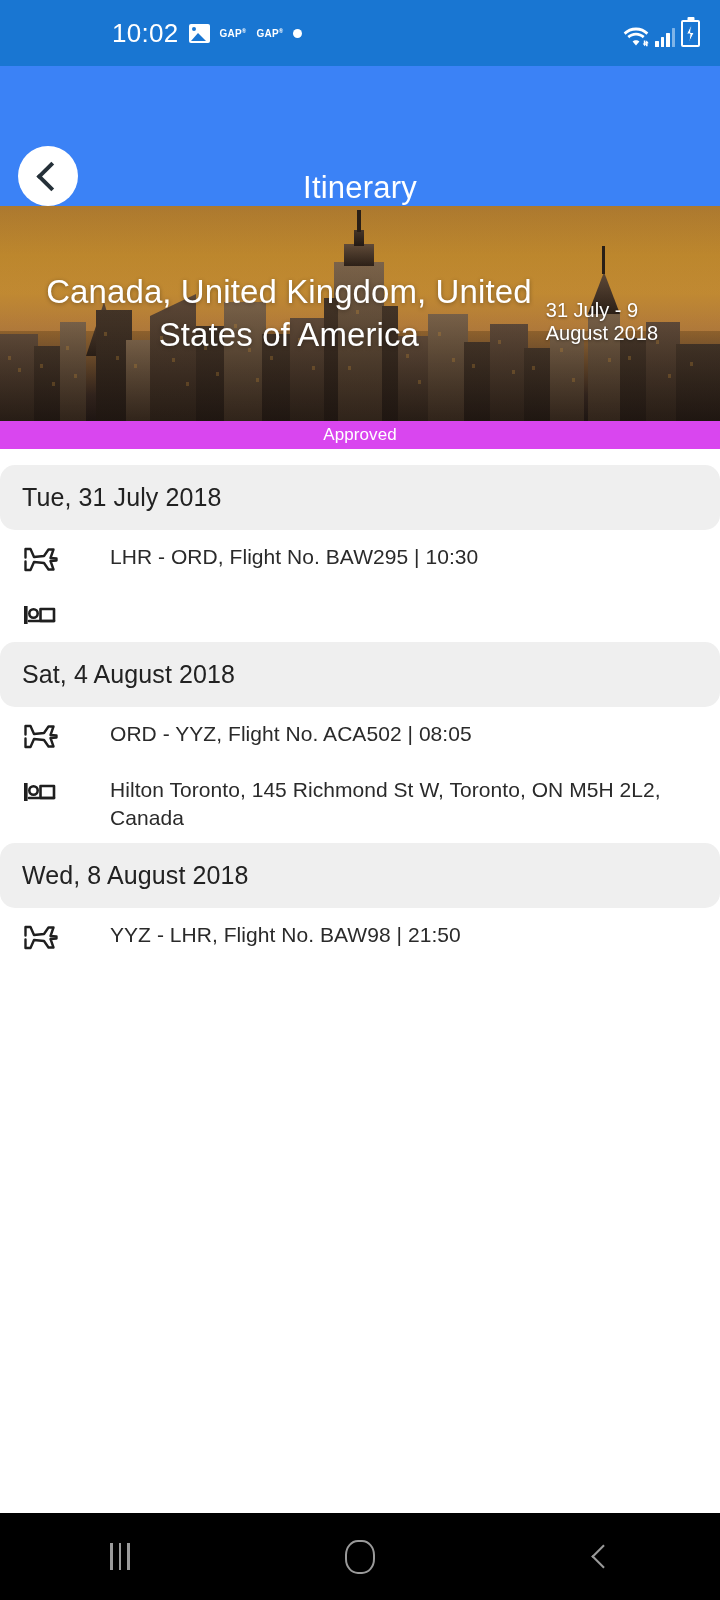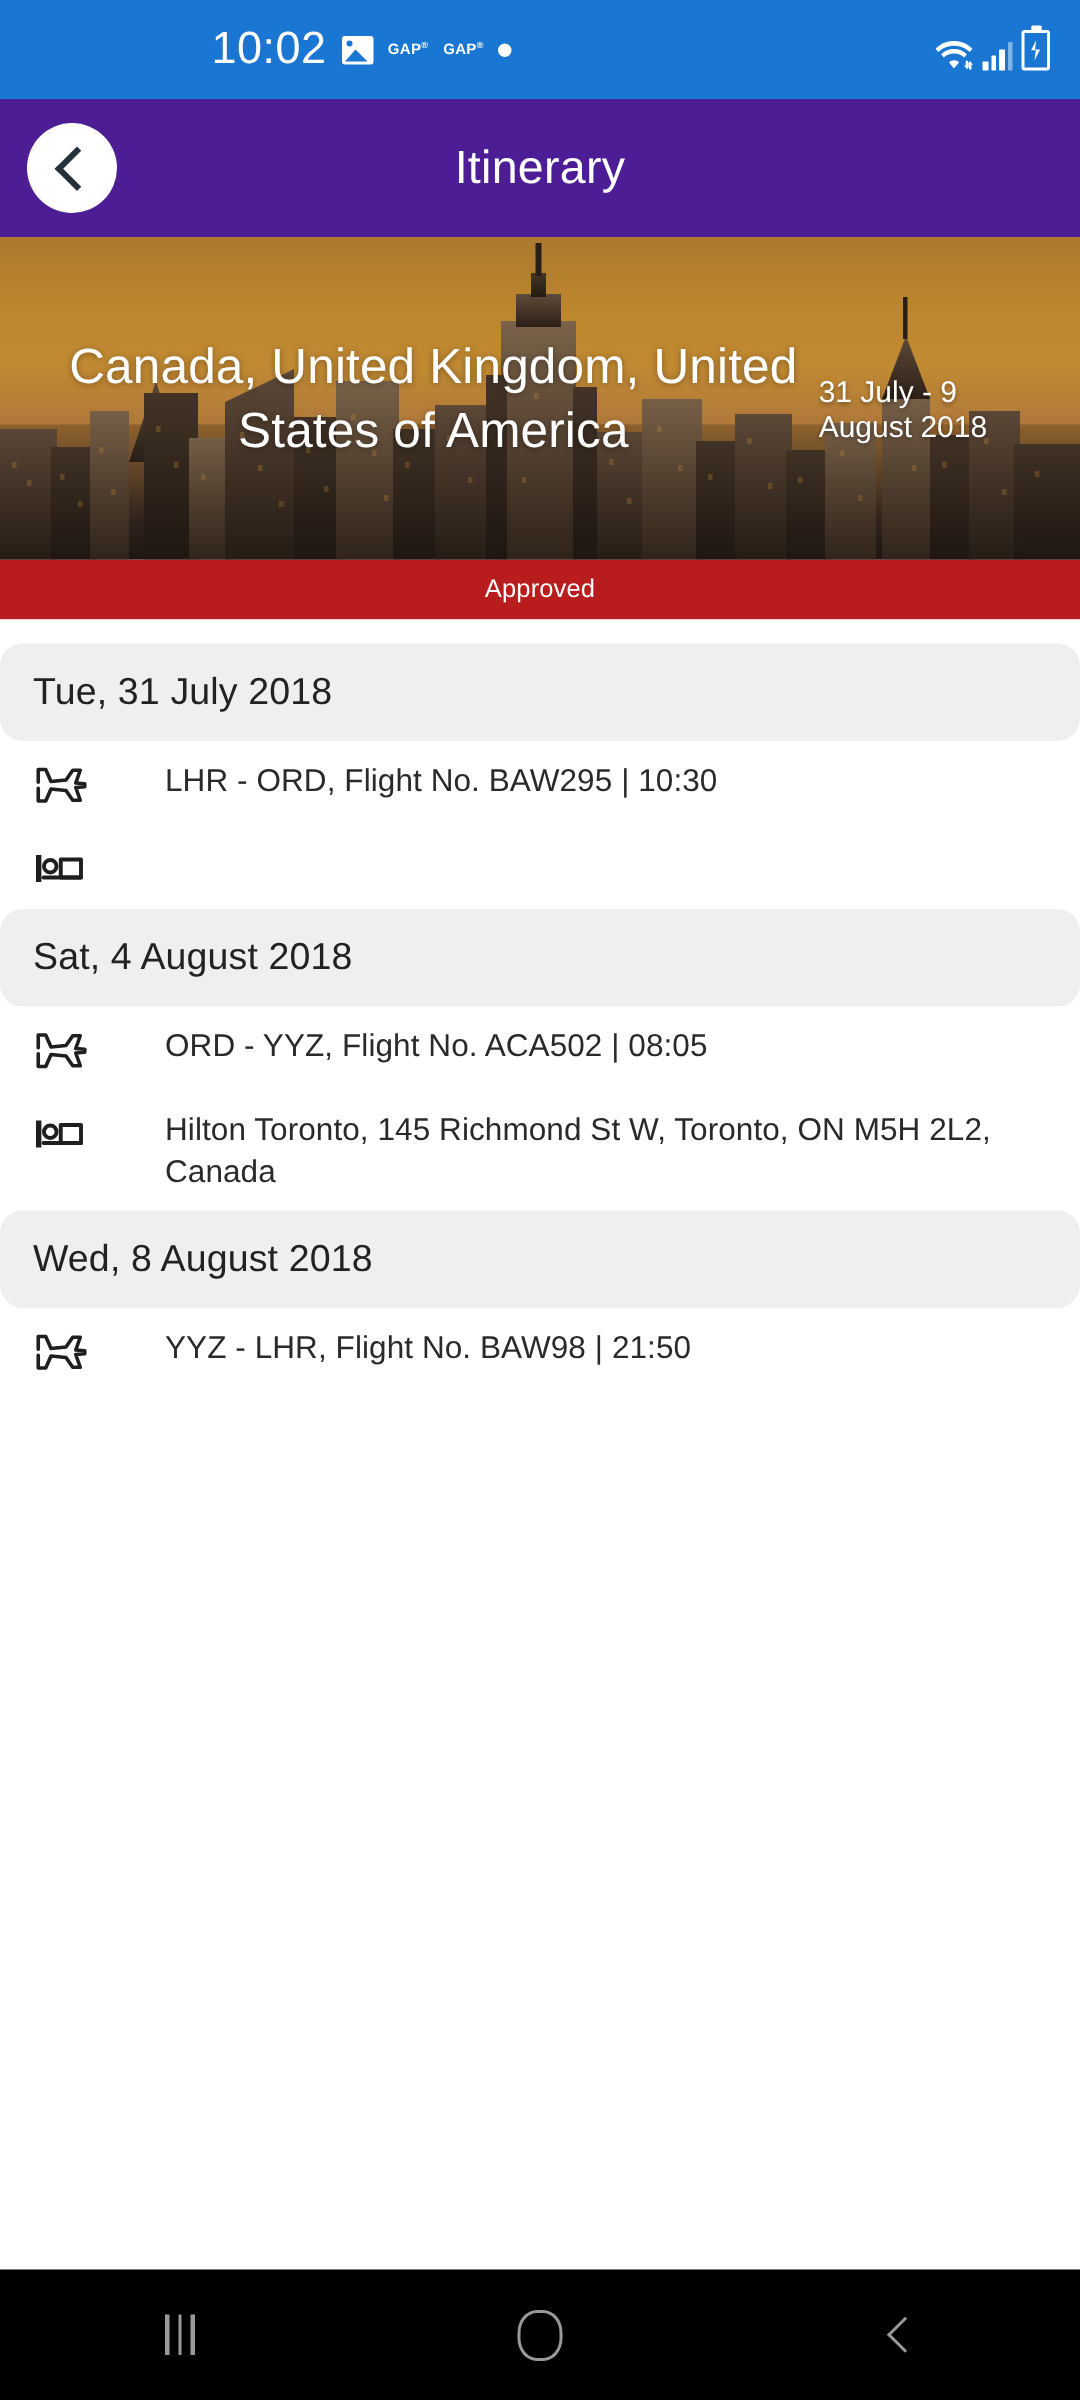--- a/index.html
+++ b/index.html
@@ -34,25 +34,24 @@
     position: relative;
   }
   .status-left {
     display: flex;
     align-items: center;
     margin-left: 112px;
     gap: 10px;
   }
   .status-time {
     color: #ffffff;
-    font-size: 30px;
+    font-size: 26px;
     font-weight: 400;
     letter-spacing: 0.3px;
     line-height: 1;
-    margin-left: 29px;
   }
   .status-icon-img {
     width: 21px;
     height: 19px;
     background: #ffffff;
     border-radius: 2px;
     position: relative;
     display: inline-block;
   }
   .status-icon-img::before {
@@ -133,24 +132,24 @@
     border-radius: 1px 1px 0 0;
   }
   .battery-bolt {
     width: 100%;
     height: 100%;
     display: block;
   }
 
   
   .app-bar {
-    height: 92px;
-    background: #4c1d95;
-    display: flex;
-    align-items: center;
+    height: 140px;
+    background: #3b82f6;
+    display: flex;
+    align-items: flex-end;
     position: relative;
     flex: 0 0 auto;
   }
   .back-circle {
     position: absolute;
     left: 18px;
     width: 60px;
     height: 60px;
     border-radius: 50%;
     background: #ffffff;
@@ -217,22 +216,22 @@
     color: #ffffff;
     font-size: 20px;
     text-align: left;
     margin-top: 16px;
     font-weight: 400;
     text-shadow: 0 1px 3px rgba(0,0,0,0.4);
   }
 
   
   .approved-bar {
-    height: 40px;
-    background: #b91c1c;
+    height: 28px;
+    background: #d946ef;
     display: flex;
     align-items: center;
     justify-content: center;
     flex: 0 0 auto;
   }
   .approved-bar span {
     color: #ffffff;
     font-size: 17px;
     letter-spacing: 0.1px;
   }

